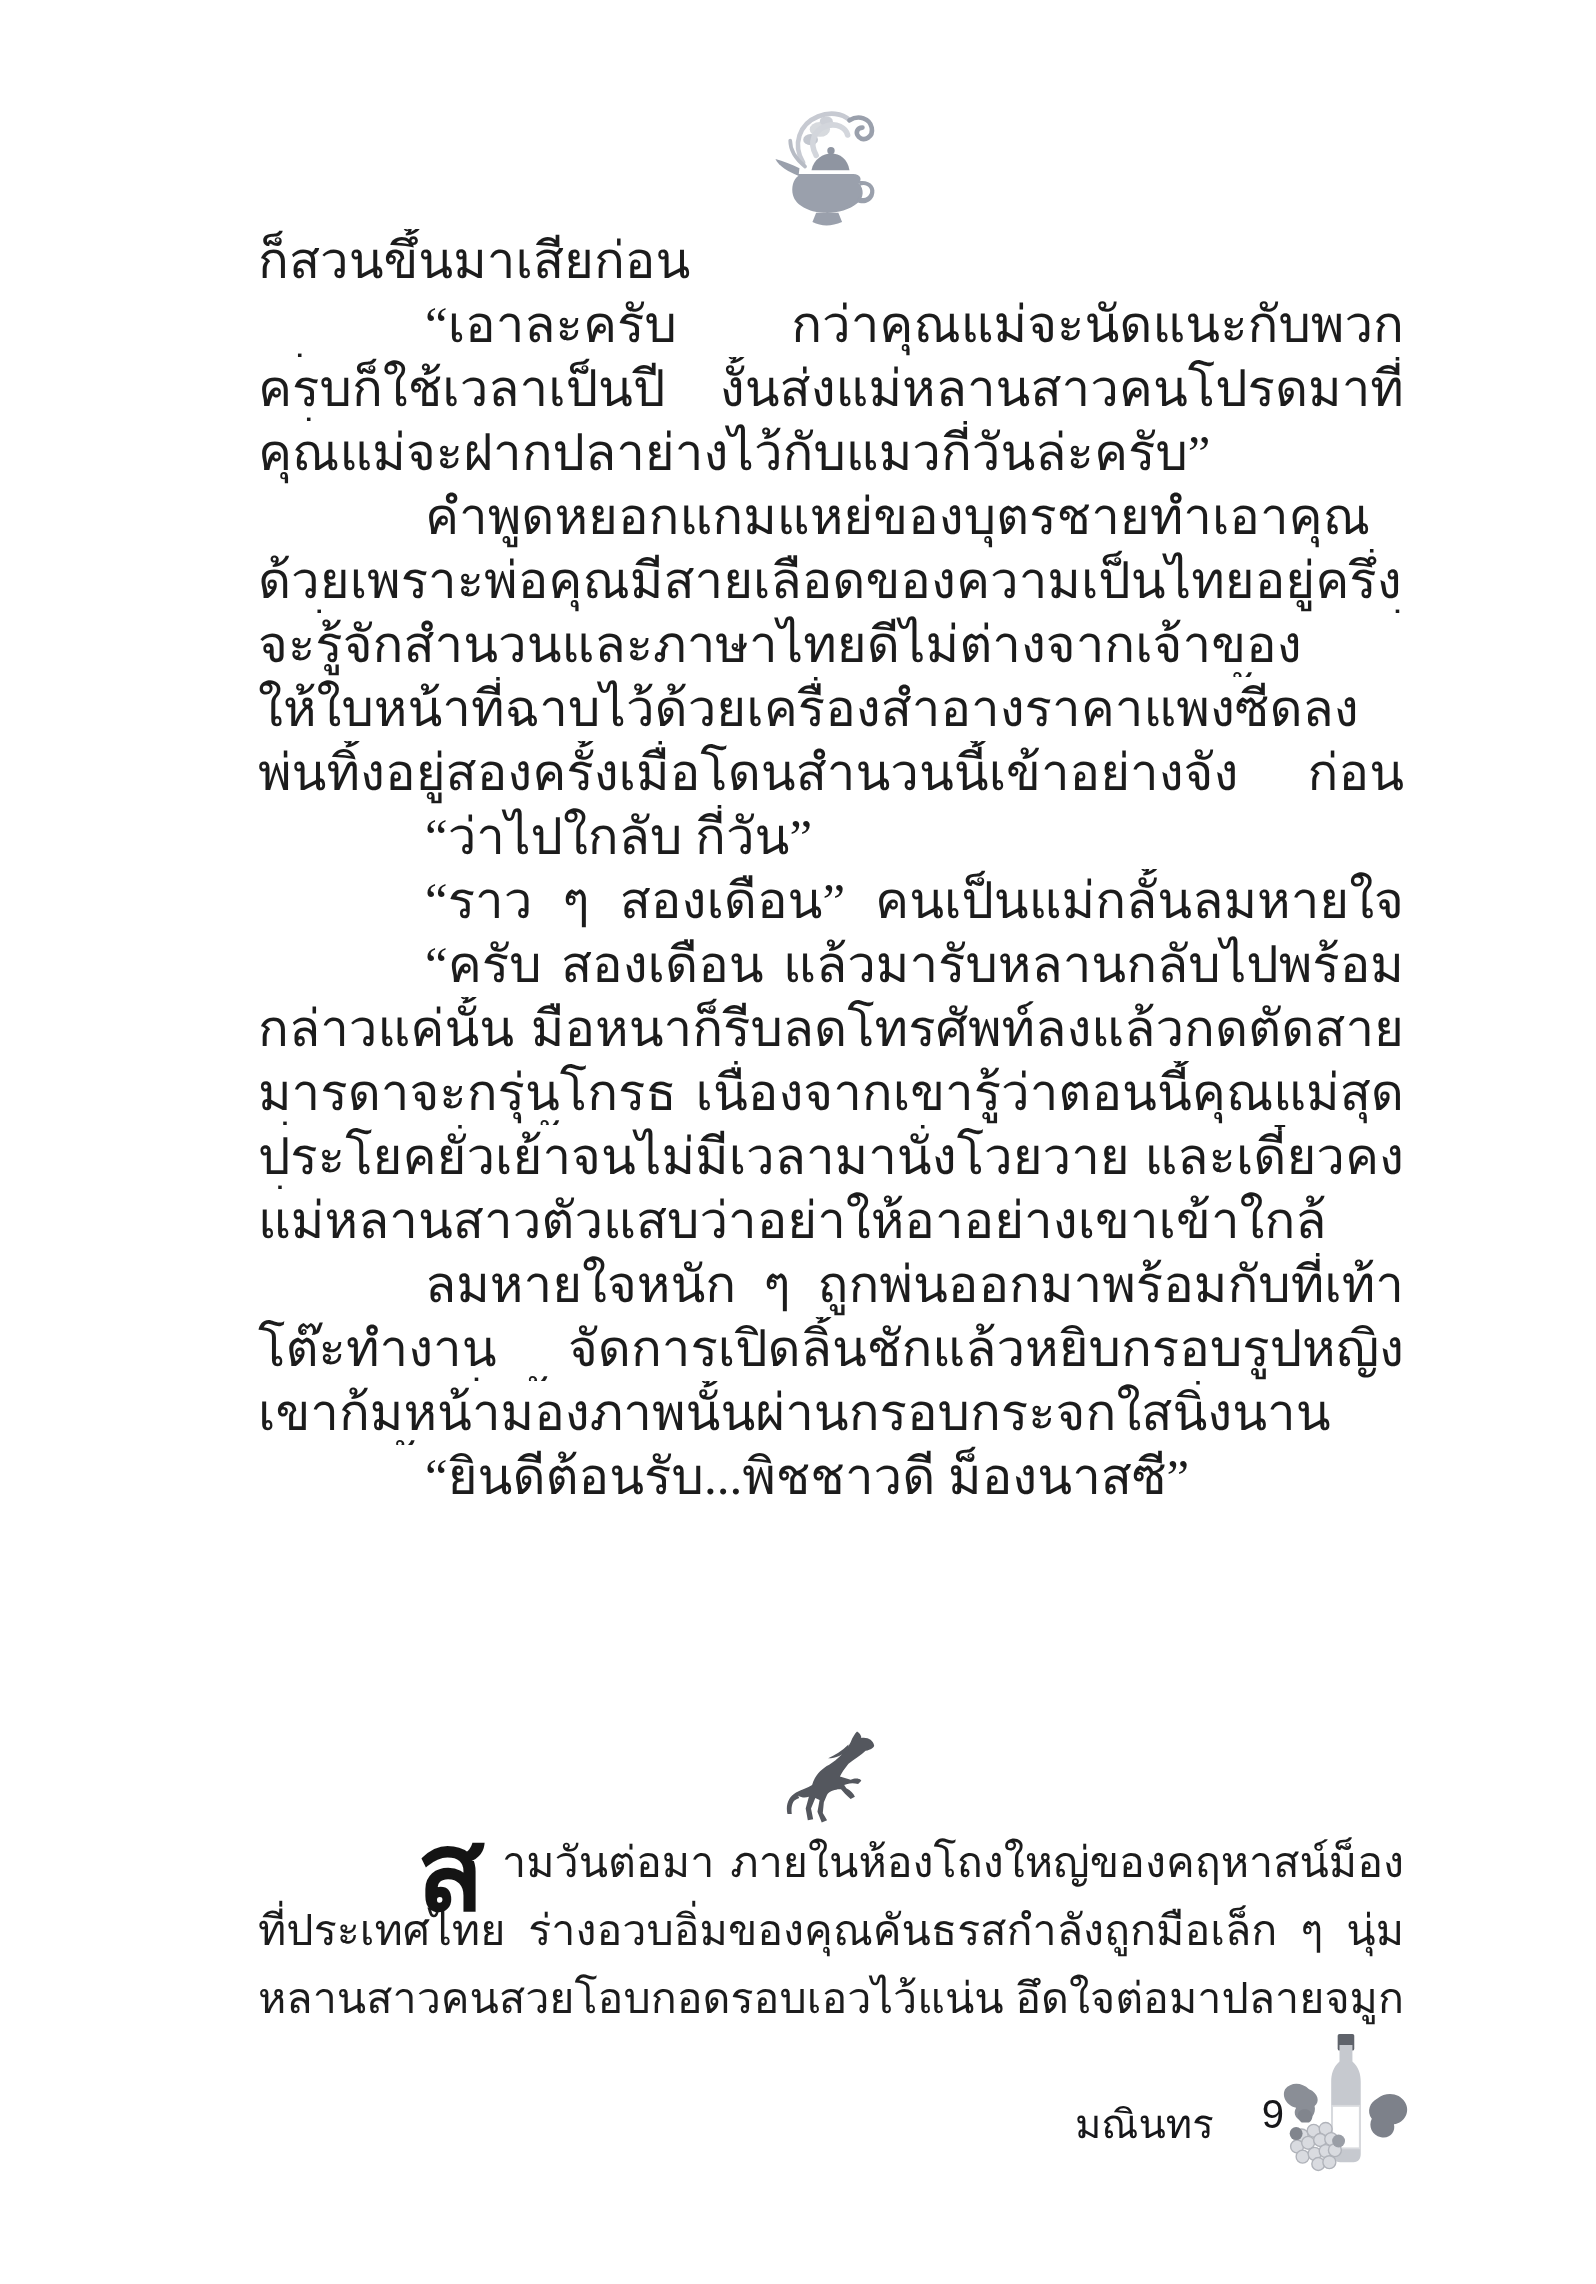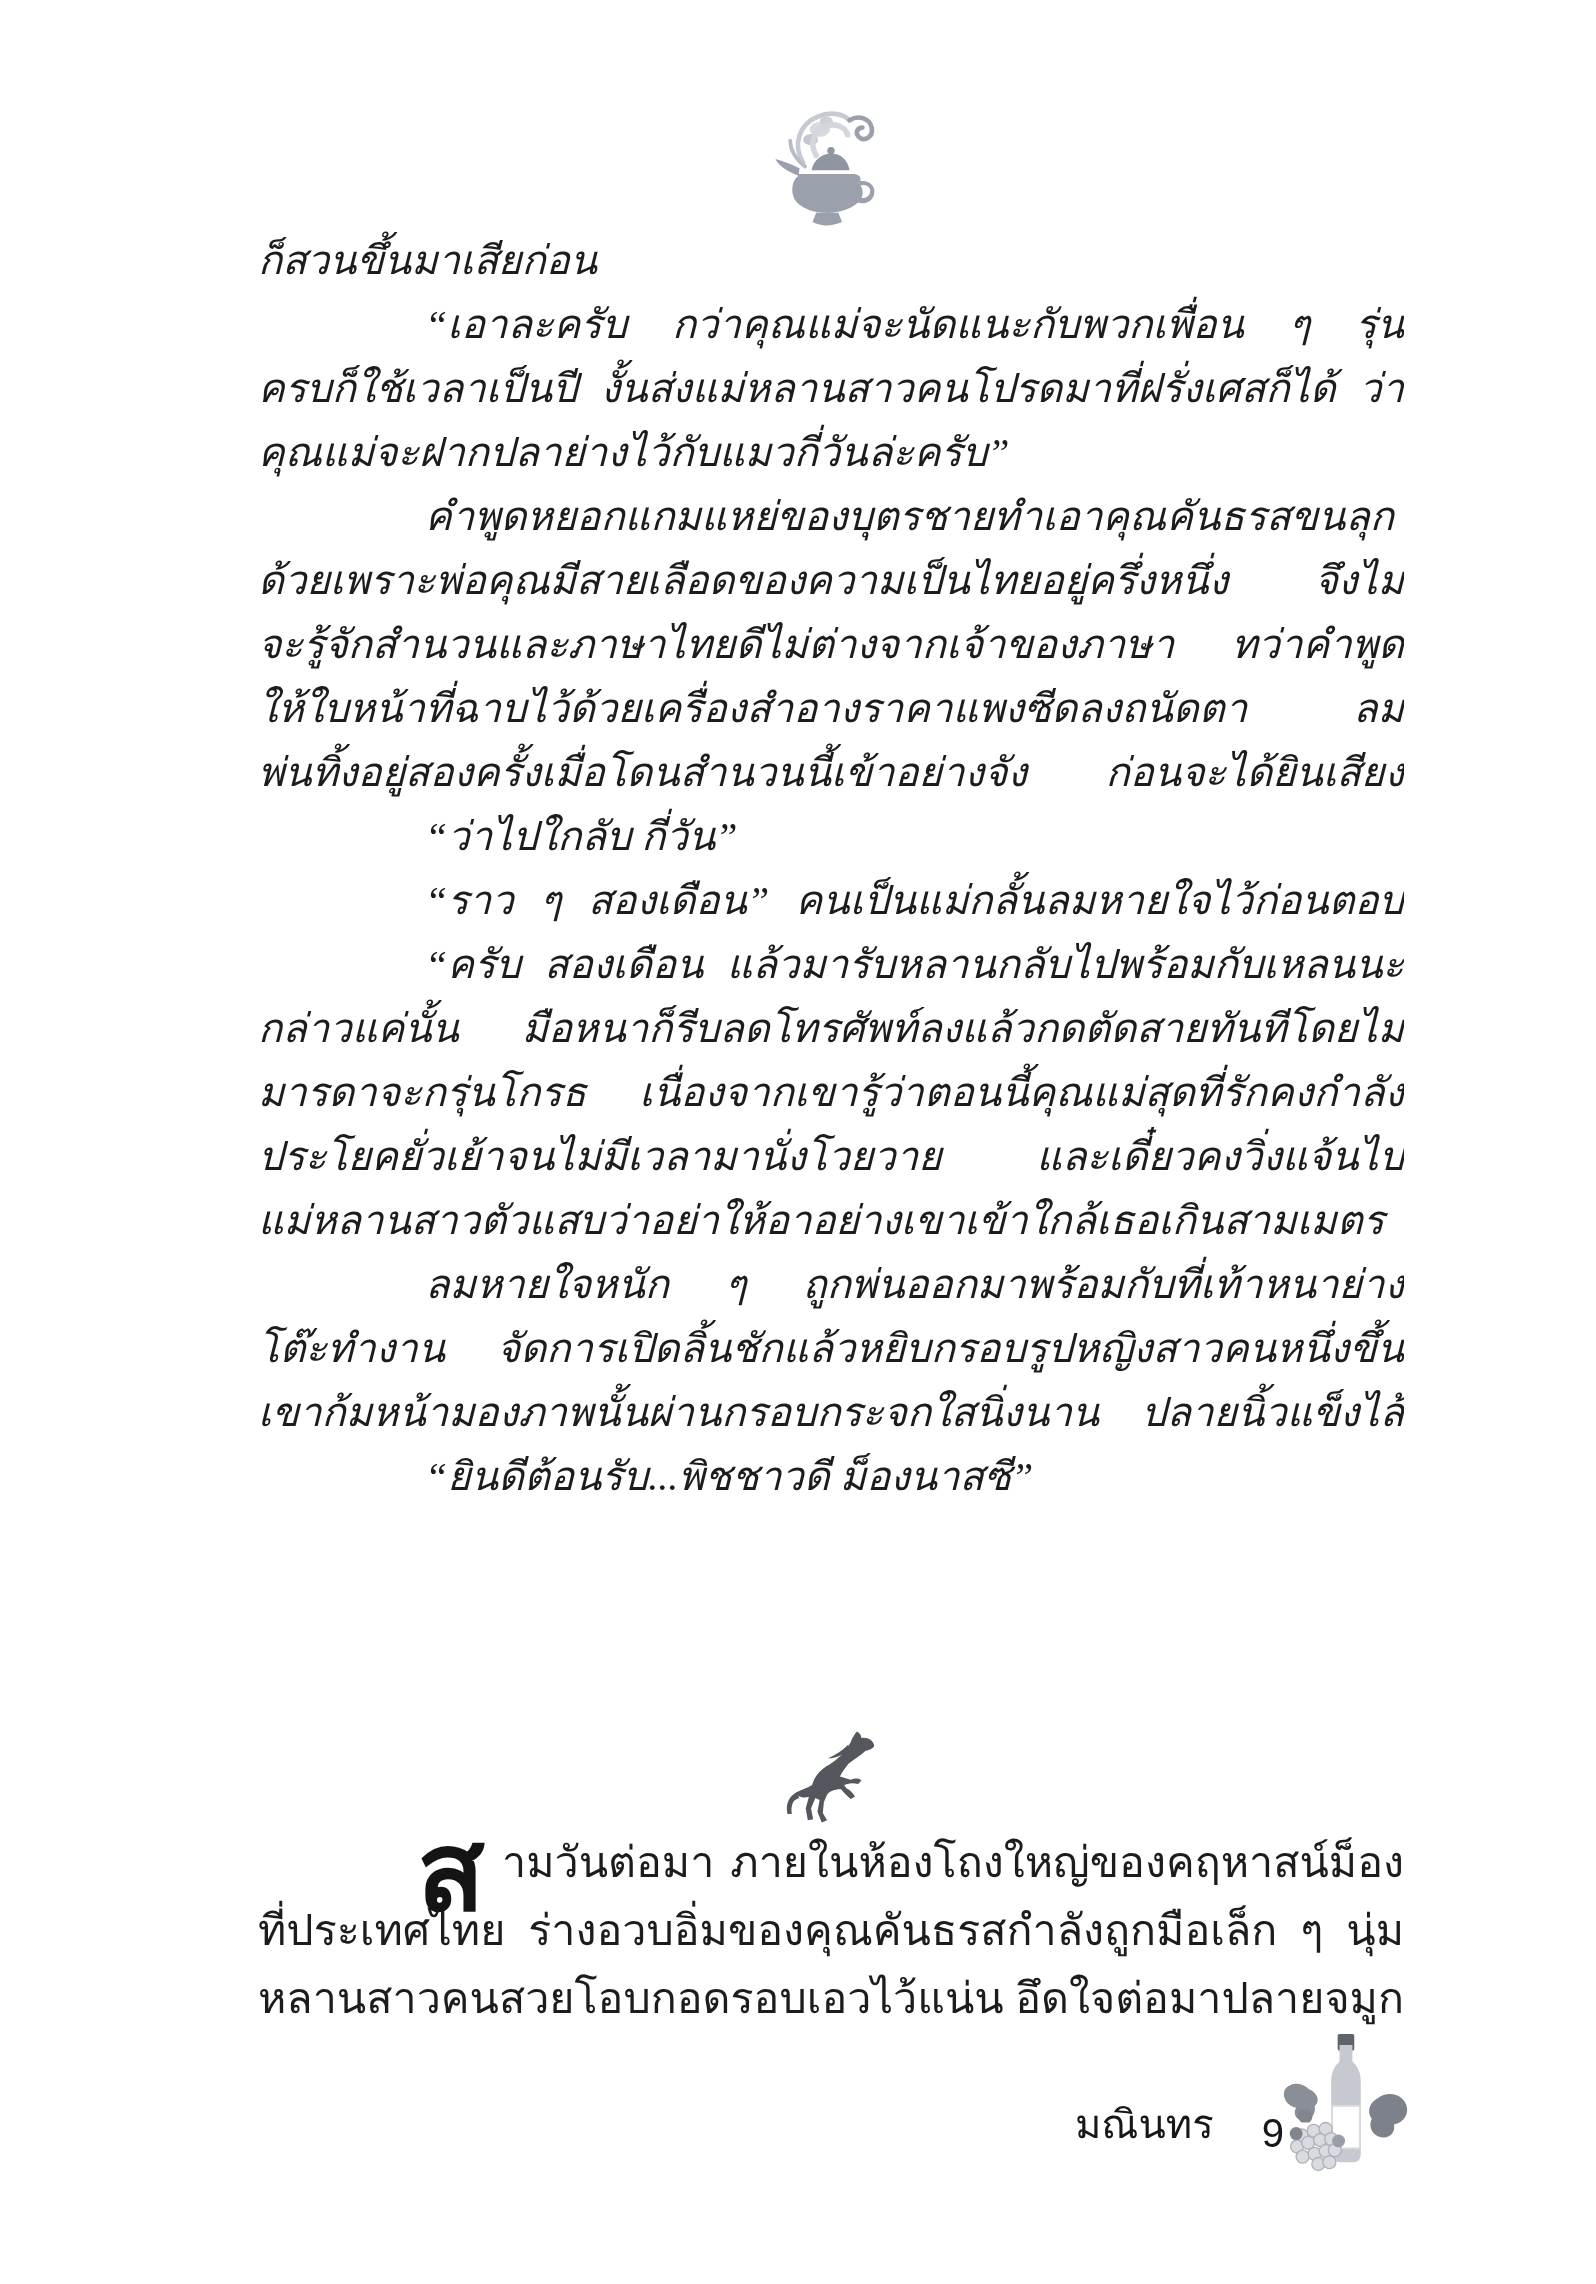--- a/index.html
+++ b/index.html
@@ -11,22 +11,21 @@
     color:#1c1c1c;
     overflow:hidden;
   }
   .ornament { position:absolute; }
   .ornament svg { display:block; width:100%; height:100%; }
 
   
   .text-block {
     position:absolute;
     left:258px; top:229px; width:1146px;
-    font-size:40px;
-    font-style:italic;
+    font-size:51px;
   }
   .line {
     height:64px;
     line-height:64px;
     overflow:hidden;
     text-align:justify;
     text-align-last:justify;
     white-space:normal;
   }
   .line.last { text-align-last:left; }
@@ -53,21 +52,20 @@
   }
 
   
   .footer {
     position:absolute;
     left:1075px; top:2092px;
     font-family:"Liberation Sans","DejaVu Sans",sans-serif;
     font-size:40px;
     display:flex; gap:48px;
     color:#17171a;
-    align-items:flex-end;
   }
 
   .top-ornament   { left:768px;  top:100px;  width:125px; height:133px; }
   .horse-ornament { left:776px;  top:1723px; width:115px; height:107px; }
   .wine-ornament  { left:1274px; top:2031px; width:143px; height:159px; }
 </style>
 </head>
 <body>
 
 <div class="ornament top-ornament">

